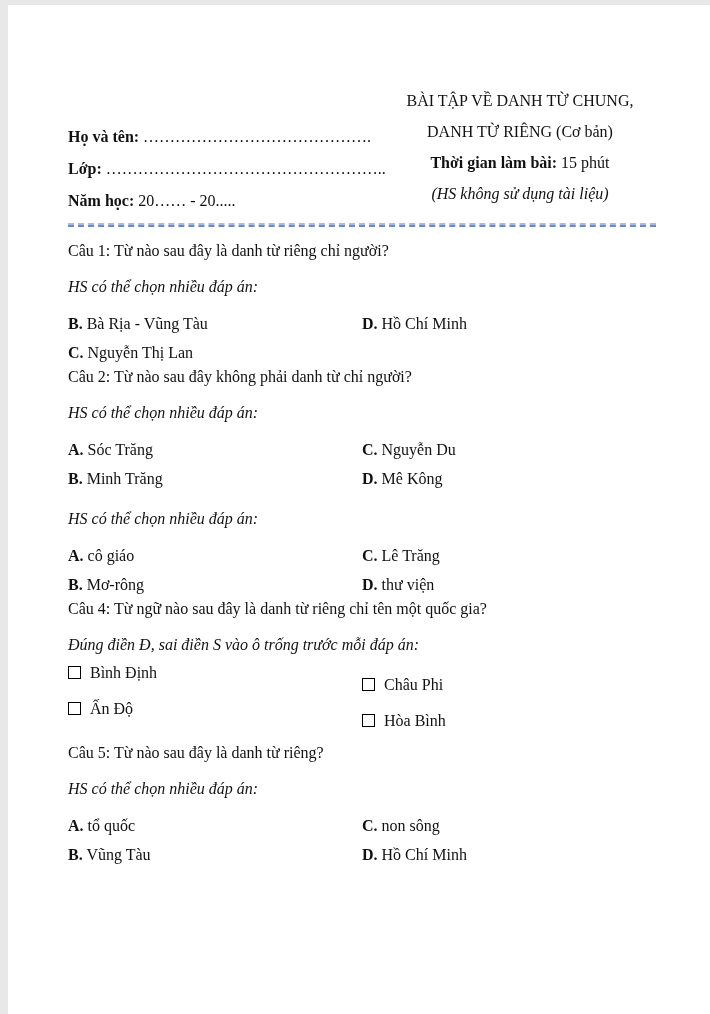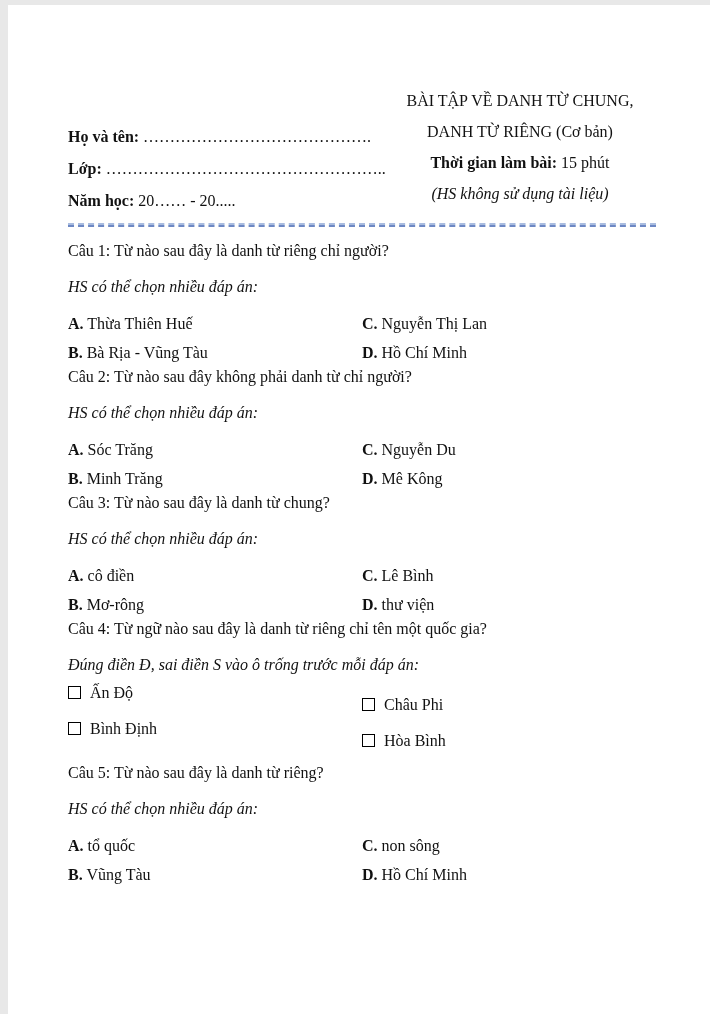--- a/index.html
+++ b/index.html
@@ -110,55 +110,53 @@
 
     <div class="divider">
       <div class="d1"></div>
       <div class="d2"></div>
     </div>
 
     <div class="q-block">
       <div class="q-title">Câu 1: Từ nào sau đây là danh từ riêng chỉ người?</div>
       <div class="q-note">HS có thể chọn nhiều đáp án:</div>
       <div class="options">
-        <div class="option"><span class="letter">A.</span> <span>Thừa Thiên Huế</span></div>
         <div class="option"><span class="letter">B.</span> <span>Bà Rịa - Vũng Tàu</span></div>
         <div class="option"><span class="letter">C.</span> <span>Nguyễn Thị Lan</span></div>
         <div class="option"><span class="letter">D.</span> <span>Hồ Chí Minh</span></div>
       </div>
     </div>
 
     <div class="q-block">
       <div class="q-title">Câu 2: Từ nào sau đây không phải danh từ chỉ người?</div>
       <div class="q-note">HS có thể chọn nhiều đáp án:</div>
       <div class="options">
         <div class="option"><span class="letter">A.</span> <span>Sóc Trăng</span></div>
         <div class="option"><span class="letter">B.</span> <span>Minh Trăng</span></div>
         <div class="option"><span class="letter">C.</span> <span>Nguyễn Du</span></div>
         <div class="option"><span class="letter">D.</span> <span>Mê Kông</span></div>
       </div>
     </div>
 
     <div class="q-block">
-      <div class="q-title">Câu 3: Từ nào sau đây là danh từ chung?</div>
       <div class="q-note">HS có thể chọn nhiều đáp án:</div>
       <div class="options">
-        <div class="option"><span class="letter">A.</span> <span>cô điền</span></div>
+        <div class="option"><span class="letter">A.</span> <span>cô giáo</span></div>
         <div class="option"><span class="letter">B.</span> <span>Mơ-rông</span></div>
-        <div class="option"><span class="letter">C.</span> <span>Lê Bình</span></div>
+        <div class="option"><span class="letter">C.</span> <span>Lê Trăng</span></div>
         <div class="option"><span class="letter">D.</span> <span>thư viện</span></div>
       </div>
     </div>
 
     <div class="q-block">
       <div class="q-title">Câu 4: Từ ngữ nào sau đây là danh từ riêng chỉ tên một quốc gia?</div>
       <div class="q-note">Đúng điền Đ, sai điền S vào ô trống trước mỗi đáp án:</div>
       <div class="checkbox-options">
+        <div class="cb-option"><span class="checkbox"></span><span>Bình Định</span></div>
         <div class="cb-option"><span class="checkbox"></span><span>Ấn Độ</span></div>
-        <div class="cb-option"><span class="checkbox"></span><span>Bình Định</span></div>
         <div class="cb-option right-col"><span class="checkbox"></span><span>Châu Phi</span></div>
         <div class="cb-option right-col"><span class="checkbox"></span><span>Hòa Bình</span></div>
       </div>
     </div>
 
     <div class="q-block q5">
       <div class="q-title">Câu 5: Từ nào sau đây là danh từ riêng?</div>
       <div class="q-note">HS có thể chọn nhiều đáp án:</div>
       <div class="options">
         <div class="option"><span class="letter">A.</span> <span>tổ quốc</span></div>

